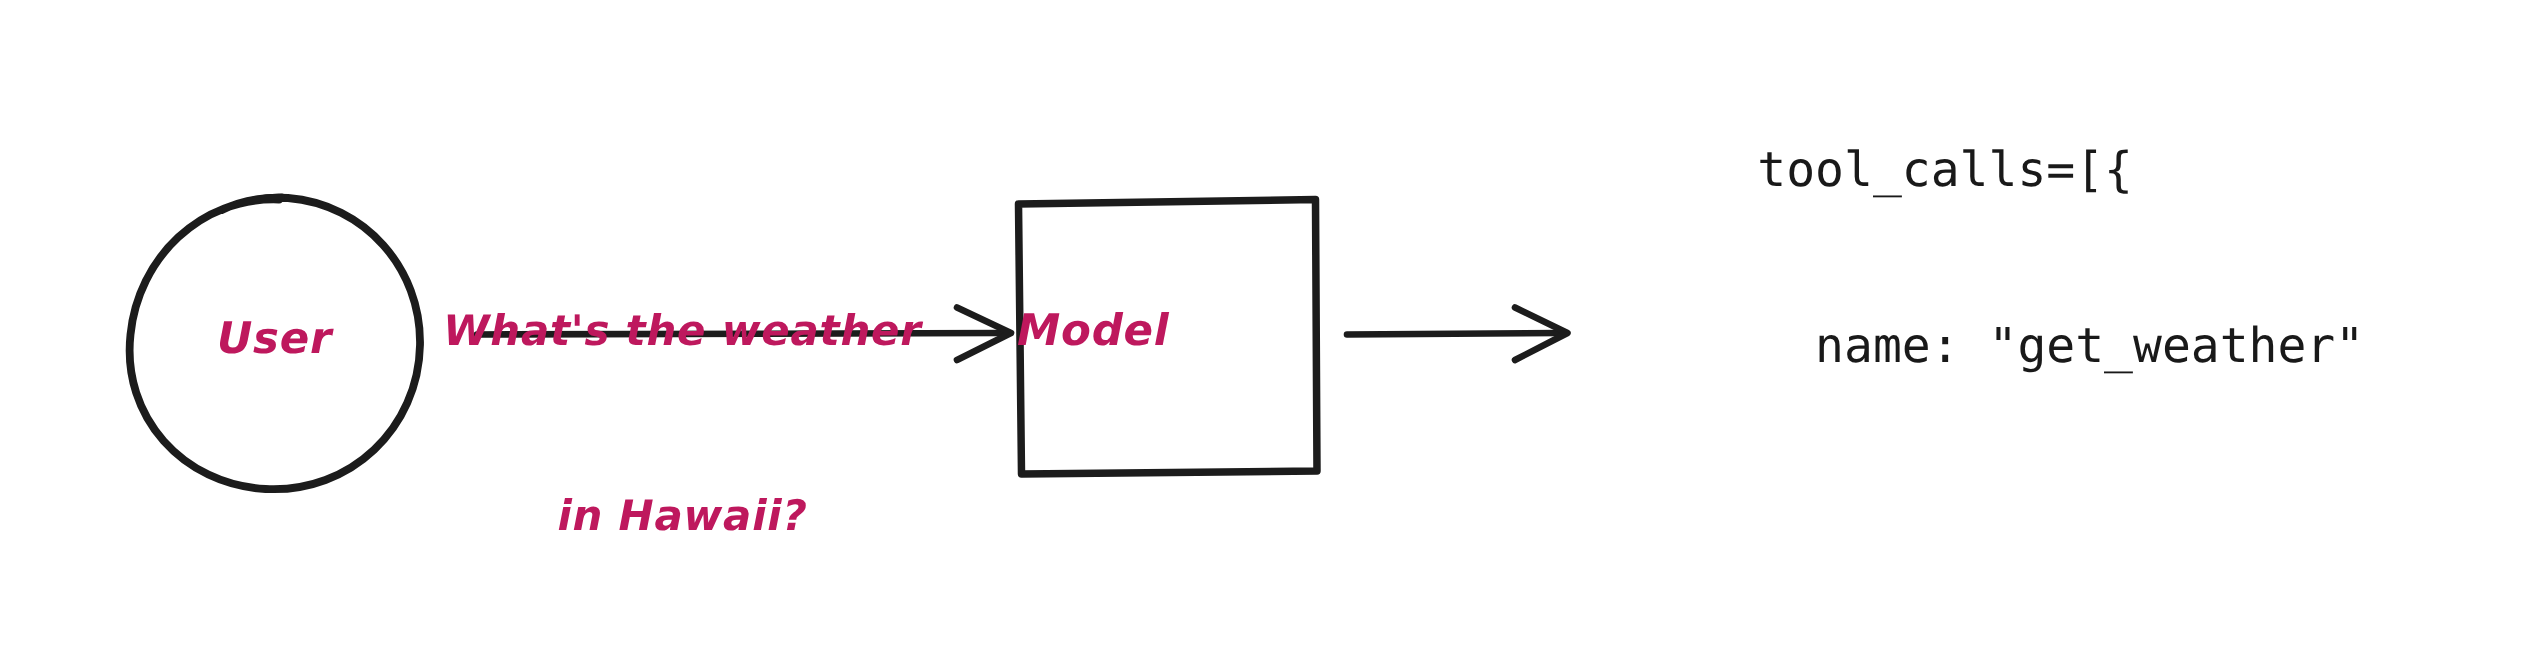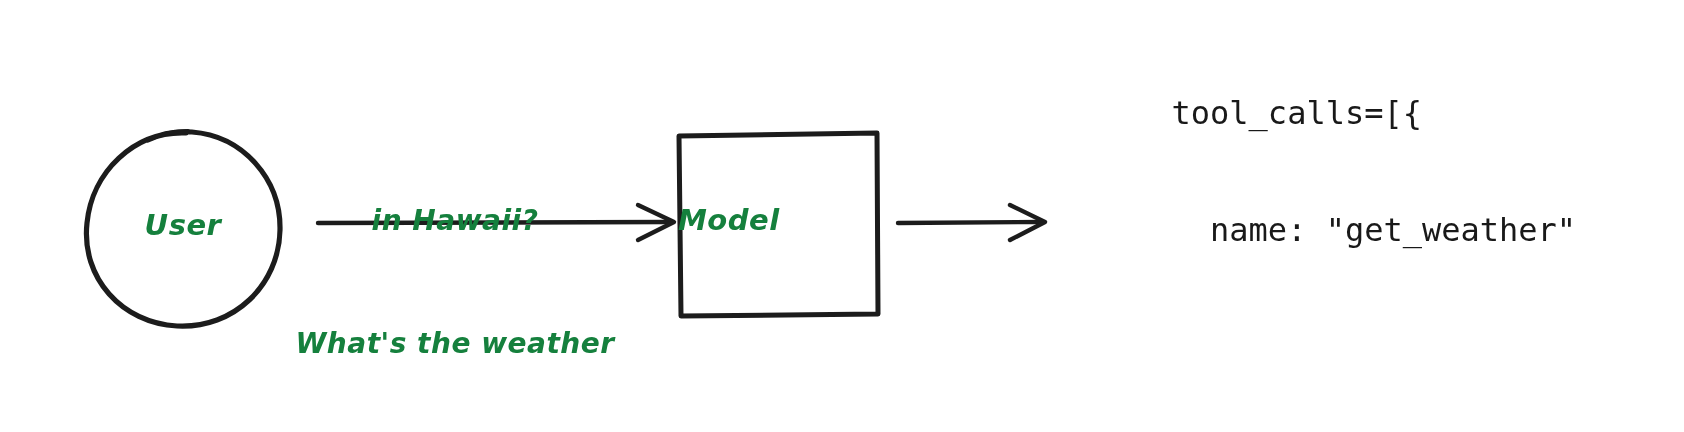--- a/index.html
+++ b/index.html
@@ -22,21 +22,21 @@
     position: absolute;
     left: 0;
     top: 0;
     width: 1684px;
     height: 432px;
   }
 
   
   .hand {
     position: absolute;
-    color: #15803d;
+    color: #be185d;
     font-family: "DejaVu Sans", sans-serif;
     font-weight: 600;
     letter-spacing: 0.5px;
     white-space: pre;
     transform-origin: center center;
   }
 
   #user-label {
     left: 0;
     top: 208px;
@@ -114,22 +114,22 @@
       <path d="M 898 223 L 1040 222" fill="none" stroke="#1c1c1c" stroke-width="4.4" stroke-linecap="round"></path>
       <path d="M 1010 205 L 1045 222 L 1010 240" fill="none" stroke="#1c1c1c" stroke-width="4.4" stroke-linecap="round" stroke-linejoin="round"></path>
     </g>
   </svg>
 
   <div class="hand" id="user-label">User</div>
 
   <div class="hand" id="model-label">Model</div>
 
   <div class="hand" id="query-label">
+    <div>What's the weather</div>
     <div>in Hawaii?</div>
-    <div>What's the weather</div>
   </div>
 
   <div id="code-block">
     <span class="code-line">  tool_calls=[{</span>
     <span class="code-line">    name: "get_weather"</span>
     
     
     
     
     

